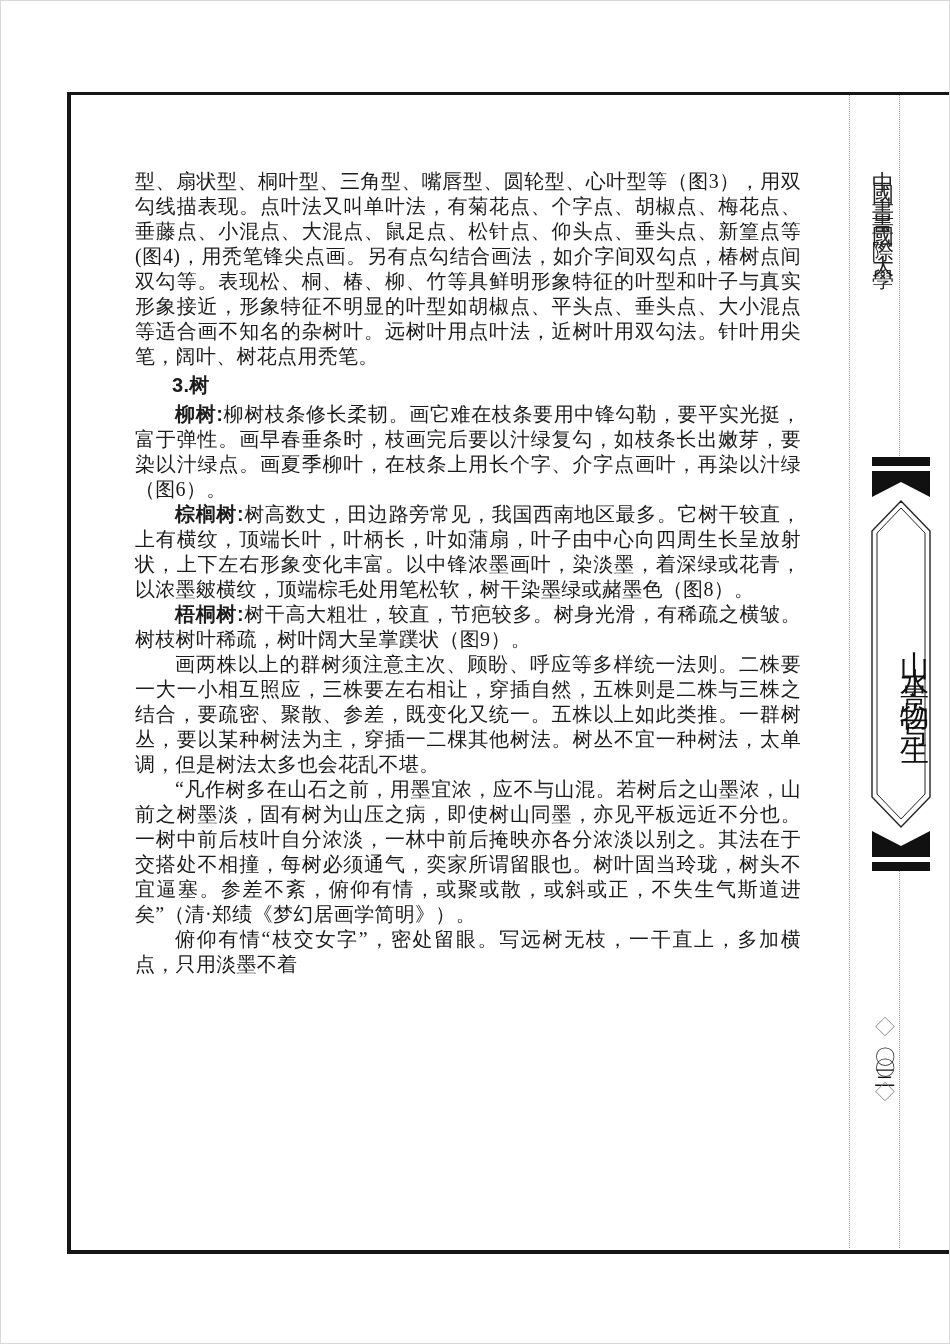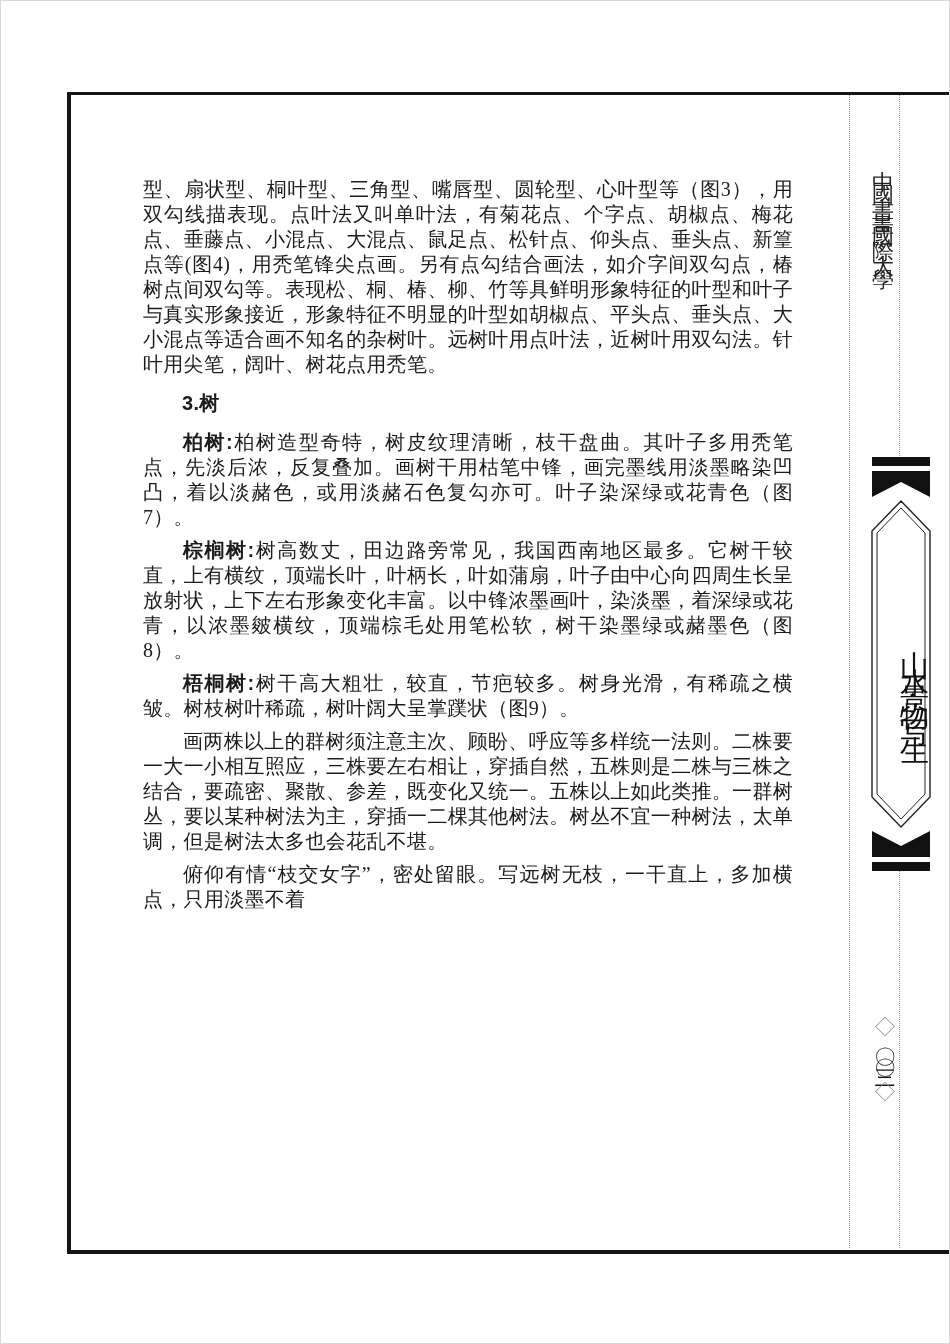--- a/index.html
+++ b/index.html
@@ -34,24 +34,24 @@
 
   
   .body-text{
     position:absolute;
     left:134px;top:168px;width:666px;
     font-size:20px;line-height:25px;
     text-align:justify;
     text-justify:inter-ideograph;
     letter-spacing:0.3px;
   }
-  .body-text p{margin:8px;text-indent:2em;}
+  .body-text p{margin:0;text-indent:2em;}
   .body-text p.flush{text-indent:0;}
   .body-text .head{
-    margin:14px;font-size:20px;line-height:25px;
+    margin:4px;font-size:20px;line-height:25px;
     font-weight:bold;
     font-family:"Liberation Sans", sans-serif;
     text-indent:1.65em;
   }
   .lead{font-weight:bold;font-family:"Liberation Sans", sans-serif;}
 
   
   .uni-title{
     position:absolute;
     left:849px;top:152px;width:48px;
@@ -97,24 +97,25 @@
 
 <div class="page">
 
   <div class="frame"></div>
   <div class="vline vline-left"></div>
   <div class="vline vline-right"></div>
 
   <main class="body-text">
     <p class="flush"><span>型、扇状型、桐叶型、三角型、嘴唇型、圆轮型、心叶型等（图3），用双勾线描表现。点叶法又叫单叶法，有菊花点、个字点、胡椒点、梅花点、垂藤点、小混点、大混点、鼠足点、松针点、仰头点、垂头点、新篁点等(图4)，用秃笔锋尖点画。另有点勾结合画法，如介字间双勾点，椿树点间双勾等。表现松、桐、椿、柳、竹等具鲜明形象特征的叶型和叶子与真实形象接近，形象特征不明显的叶型如胡椒点、平头点、垂头点、大小混点等适合画不知名的杂树叶。远树叶用点叶法，近树叶用双勾法。针叶用尖笔，阔叶、树花点用秃笔。</span></p>
     <div class="head">3.树</div>
-    <p><b class="lead">柏树:</b><span>柏树造型奇特，树皮纹理清晰，枝干盘曲。其叶子多用秃笔点，先淡后浓，反复叠加。画树干用枯笔中锋，画完墨线用淡墨略染凹凸，着以淡赭色，或用淡赭石色复勾亦可。叶子染深绿或花青色（图7）。</span></p>
+    <p><b class="lead">柳树:</b><span>柳树枝条修长柔韧。画它难在枝条要用中锋勾勒，要平实光挺，富于弹性。画早春垂条时，枝画完后要以汁绿复勾，如枝条长出嫩芽，要染以汁绿点。画夏季柳叶，在枝条上用长个字、介字点画叶，再染以汁绿（图6）。</span></p>
     <p><b class="lead">棕榈树:</b><span>树高数丈，田边路旁常见，我国西南地区最多。它树干较直，上有横纹，顶端长叶，叶柄长，叶如蒲扇，叶子由中心向四周生长呈放射状，上下左右形象变化丰富。以中锋浓墨画叶，染淡墨，着深绿或花青，以浓墨皴横纹，顶端棕毛处用笔松软，树干染墨绿或赭墨色（图8）。</span></p>
     <p><b class="lead">梧桐树:</b><span>树干高大粗壮，较直，节疤较多。树身光滑，有稀疏之横皱。树枝树叶稀疏，树叶阔大呈掌蹼状（图9）。</span></p>
     <p><span>画两株以上的群树须注意主次、顾盼、呼应等多样统一法则。二株要一大一小相互照应，三株要左右相让，穿插自然，五株则是二株与三株之结合，要疏密、聚散、参差，既变化又统一。五株以上如此类推。一群树丛，要以某种树法为主，穿插一二棵其他树法。树丛不宜一种树法，太单调，但是树法太多也会花乱不堪。</span></p>
+    <p><span>“凡作树多在山石之前，用墨宜浓，应不与山混。若树后之山墨浓，山前之树墨淡，固有树为山压之病，即使树山同墨，亦见平板远近不分也。一树中前后枝叶自分浓淡，一林中前后掩映亦各分浓淡以别之。其法在于交搭处不相撞，每树必须通气，奕家所谓留眼也。树叶固当玲珑，树头不宜逼塞。参差不紊，俯仰有情，或聚或散，或斜或正，不失生气斯道进矣”（清·郑绩《梦幻居画学简明》）。</span></p>
     <p><span>俯仰有情“枝交女字”，密处留眼。写远树无枝，一干直上，多加横点，只用淡墨不着</span></p>
   </main>
 
   <div class="uni-title">中國書畫國際大學</div>
 
   <div class="banner">
     <svg width="68" height="414" viewBox="0 0 68 414">
       <rect x="5" y="0" width="58" height="9" fill="#111111"></rect>
       <polygon points="5,14 63,14 63,40 34,25 5,40" fill="#111111"></polygon>
       <polygon points="34,44 63,74 63,340 34,370 5,340 5,74" fill="#ffffff" stroke="#222222" stroke-width="1.4"></polygon>

